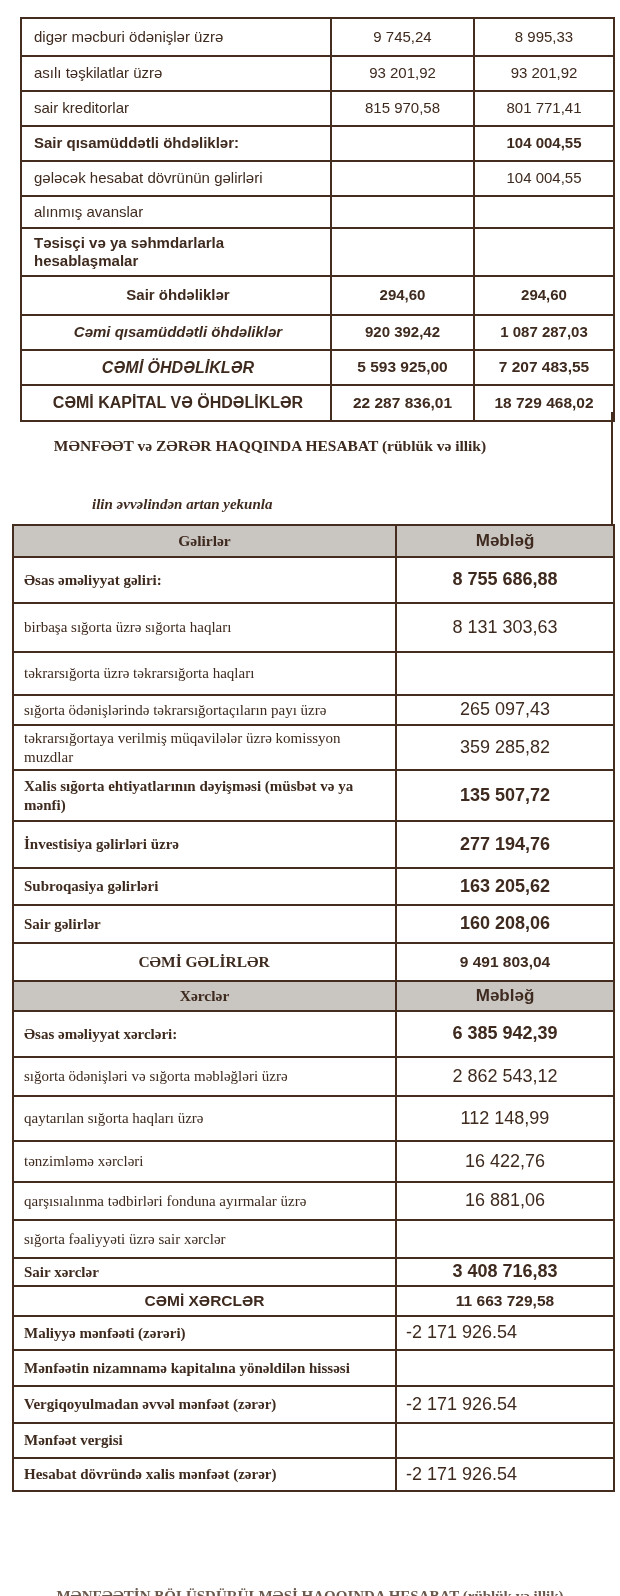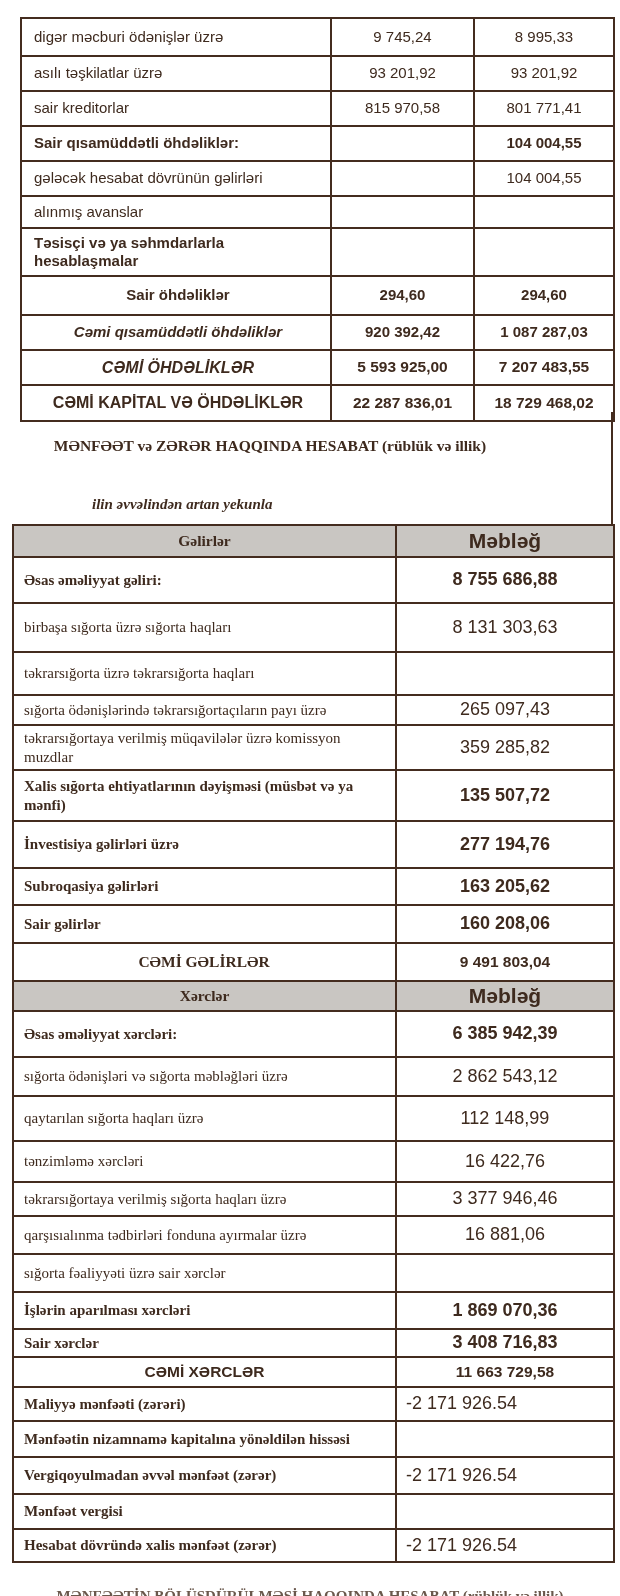--- a/index.html
+++ b/index.html
@@ -41,21 +41,21 @@
   #pl-table td.num{
     font-family:"Liberation Sans",sans-serif;
     font-size:18px;text-align:center;padding:2px 4px;
   }
   td.hserif{
     font-family:"Liberation Serif",serif;
     font-weight:bold;font-size:15.5px;text-align:center;
   }
   td.hsans{
     font-family:"Liberation Sans",sans-serif;
-    font-weight:bold;font-size:21px;text-align:center;
+    font-weight:bold;font-size:17px;text-align:center;
   }
   .gray{background:var(--hdrbg);}
   .b{font-weight:bold;}
   .i{font-style:italic;}
   .ctr{text-align:center !important;padding-left:4px !important;}
   .big{font-size:16px !important;}
   .big2{font-size:15.5px !important;}
   .neg{text-align:left !important;padding-left:9px !important;}
   .xtotal{
     font-family:"Liberation Sans",sans-serif;
@@ -222,35 +222,27 @@
       <td class="num">2 862 543,12</td>
     </tr>
     <tr style="height:45px">
       <td class="slbl">qaytarılan sığorta haqları üzrə</td>
       <td class="num">112 148,99</td>
     </tr>
     <tr style="height:41px">
       <td class="slbl">tənzimləmə xərcləri</td>
       <td class="num">16 422,76</td>
     </tr>
-    <tr style="height:34px">
-      <td class="slbl">təkrarsığortaya verilmiş sığorta haqları üzrə</td>
-      <td class="num">3 377 946,46</td>
-    </tr>
     <tr style="height:38px">
       <td class="slbl">qarşısıalınma tədbirləri fonduna ayırmalar üzrə</td>
       <td class="num">16 881,06</td>
     </tr>
     <tr style="height:38px">
       <td class="slbl">sığorta fəaliyyəti üzrə sair xərclər</td>
       <td class="num"></td>
-    </tr>
-    <tr style="height:37px">
-      <td class="slbl b">İşlərin aparılması xərcləri</td>
-      <td class="num b">1 869 070,36</td>
     </tr>
     <tr style="height:28px">
       <td class="slbl b">Sair xərclər</td>
       <td class="num b">3 408 716,83</td>
     </tr>
     <tr style="height:30px">
       <td class="xtotal">CƏMİ XƏRCLƏR</td>
       <td class="num b big2">11 663 729,58</td>
     </tr>
     <tr style="height:34px">

